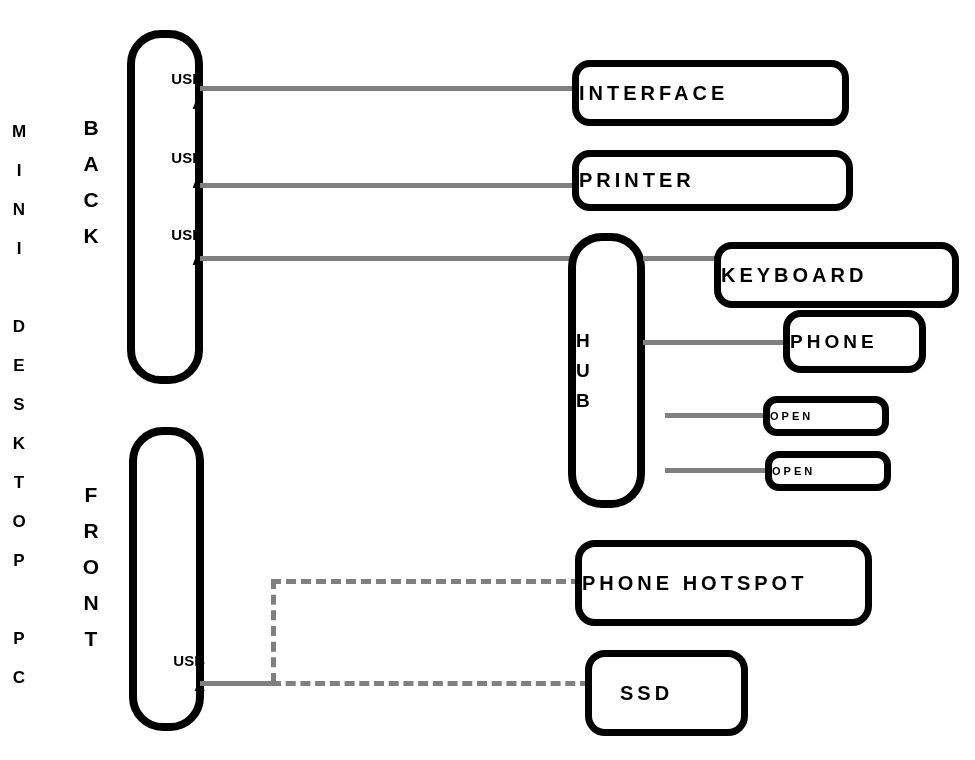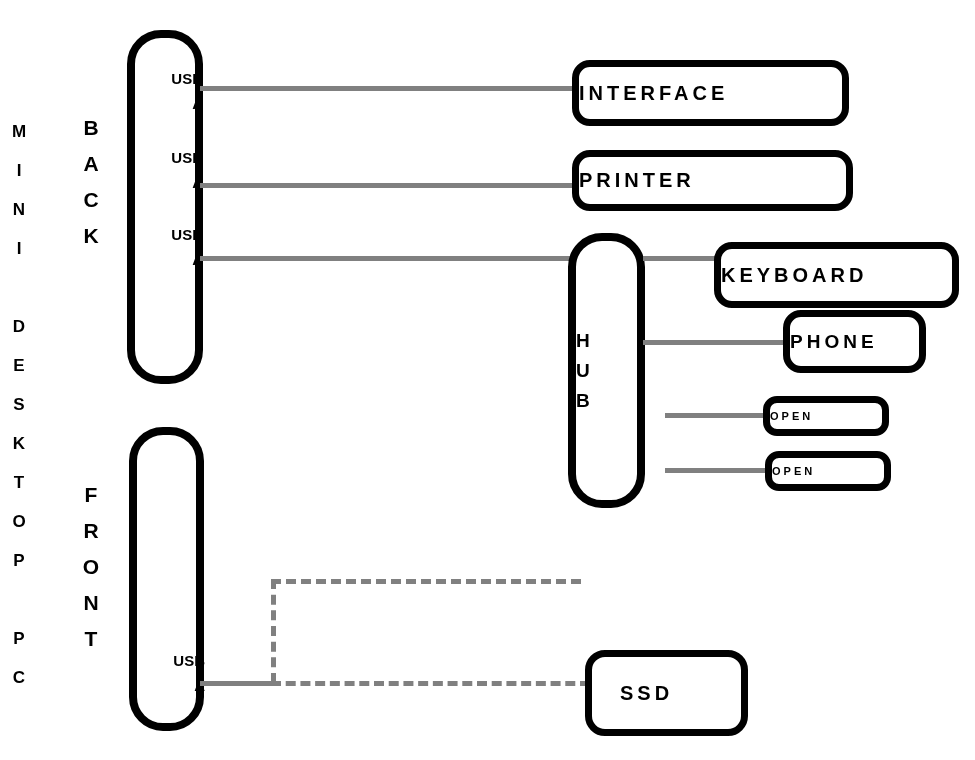--- a/index.html
+++ b/index.html
@@ -234,18 +234,21 @@
   <div class="panel panel-front"></div>
 
   <div class="port port-f1">USB
 A</div>
 
   <div class="wire wire-h w-front"></div>
   <div class="wire-dash-v w-riser"></div>
   <div class="wire-dash-h w-hotspot-h"></div>
   <div class="wire-dash-h w-ssd-h"></div>
 
+  <div class="devbox box-hotspot">
+    <span class="dev-label">PHONE HOTSPOT</span>
+  </div>
 
   <div class="devbox box-ssd">
     <span class="dev-label">SSD</span>
   </div>
 
 </div>
 
 </body></html>

